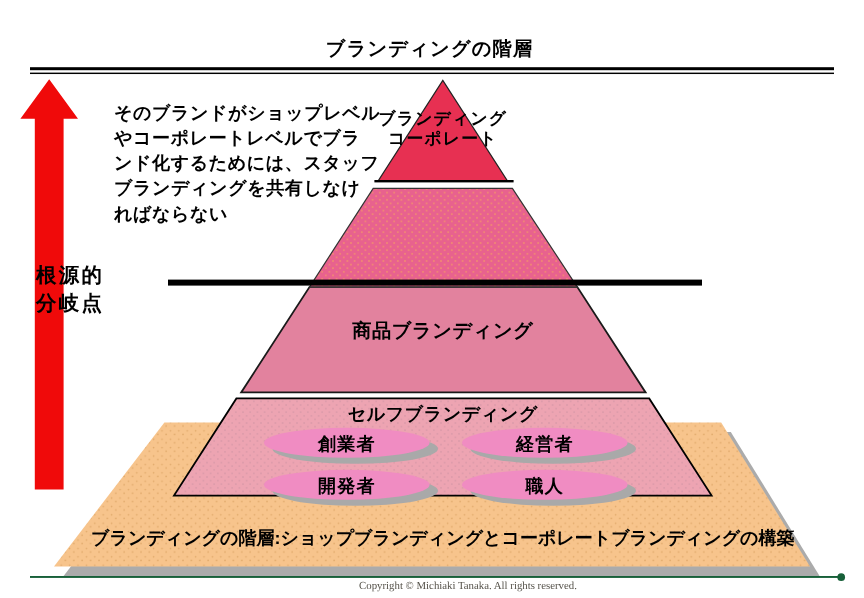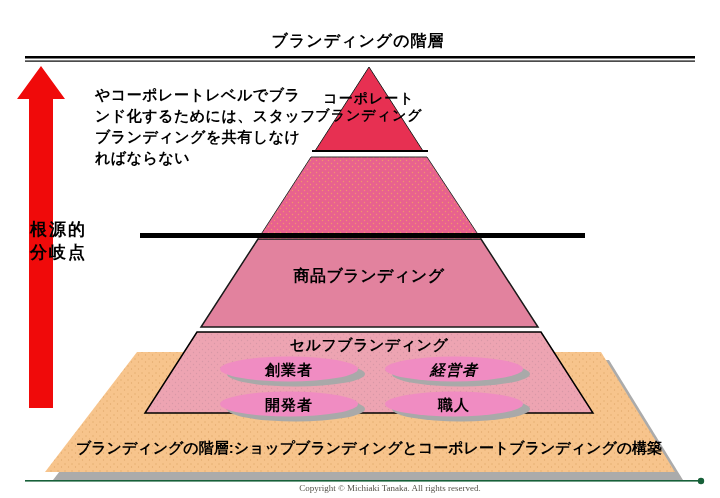--- a/index.html
+++ b/index.html
@@ -11,21 +11,21 @@
   #svgcanvas{position:absolute;left:0;top:0;}
   #title{left:0;top:31px;width:716px;font-size:16px;letter-spacing:1px;}
   #note{left:95px;top:84px;width:250px;font-size:15px;line-height:21px;letter-spacing:0.5px;}
   #branch{left:30px;top:218px;font-size:17px;line-height:23px;letter-spacing:2px;}
   #tier1-label{left:119px;top:90px;width:500px;font-size:14px;line-height:17px;letter-spacing:1px;}
   #tier2-label{left:119px;top:186px;width:500px;font-size:14px;letter-spacing:0.5px;}
   #tier3-label{left:119px;top:266px;width:500px;font-size:16px;letter-spacing:0.5px;}
   #tier4-label{left:119px;top:336px;width:500px;font-size:15px;letter-spacing:0.5px;}
   .role{width:140px;font-size:15px;letter-spacing:1px;}
   #role-0{left:219px;top:361px;}
-  #role-1{left:384px;top:361px;font-style:italic;}
+  #role-1{left:384px;top:361px;}
   #role-2{left:219px;top:396px;}
   #role-3{left:384px;top:396px;}
   #base-label{left:39px;top:439px;width:660px;font-size:15px;}
   #copyright{left:30px;top:483px;width:720px;font-size:9px;color:#55524a;
              font-family:"Liberation Serif","DejaVu Serif",serif;font-weight:normal;}
 </style>
 </head>
 <body>
 
 <div id="slide">
@@ -79,34 +79,35 @@
 
     <polygon points="41,66 65,99 53,99 53,408 29,408 29,99 17,99" fill="#f00a0a"></polygon>
 
     <rect x="25" y="480" width="676" height="1.6" fill="#176039"></rect>
     <circle cx="701" cy="481" r="3.2" fill="#176039"></circle>
   </svg>
 
   <div id="title" class="abs lbl ctr">ブランディングの階層</div>
 
   <div id="note" class="abs lbl">
+    <div>そのブランドがショップレベル</div>
     <div>やコーポレートレベルでブラ</div>
     <div>ンド化するためには、スタッフ</div>
     <div>ブランディングを共有しなけ</div>
     <div>ればならない</div>
   </div>
 
   <div id="branch" class="abs lbl">
     <div>根源的</div>
     <div>分岐点</div>
   </div>
 
   <div id="tier1-label" class="abs lbl ctr">
+    <div>ブランディング</div>
     <div>コーポレート</div>
-    <div>ブランディング</div>
   </div>
 
 
   <div id="tier3-label" class="abs lbl ctr">商品ブランディング</div>
 
   <div id="tier4-label" class="abs lbl ctr">セルフブランディング</div>
 
   <div id="role-0" class="abs lbl ctr role">創業者</div>
   <div id="role-1" class="abs lbl ctr role">経営者</div>
   <div id="role-2" class="abs lbl ctr role">開発者</div>

